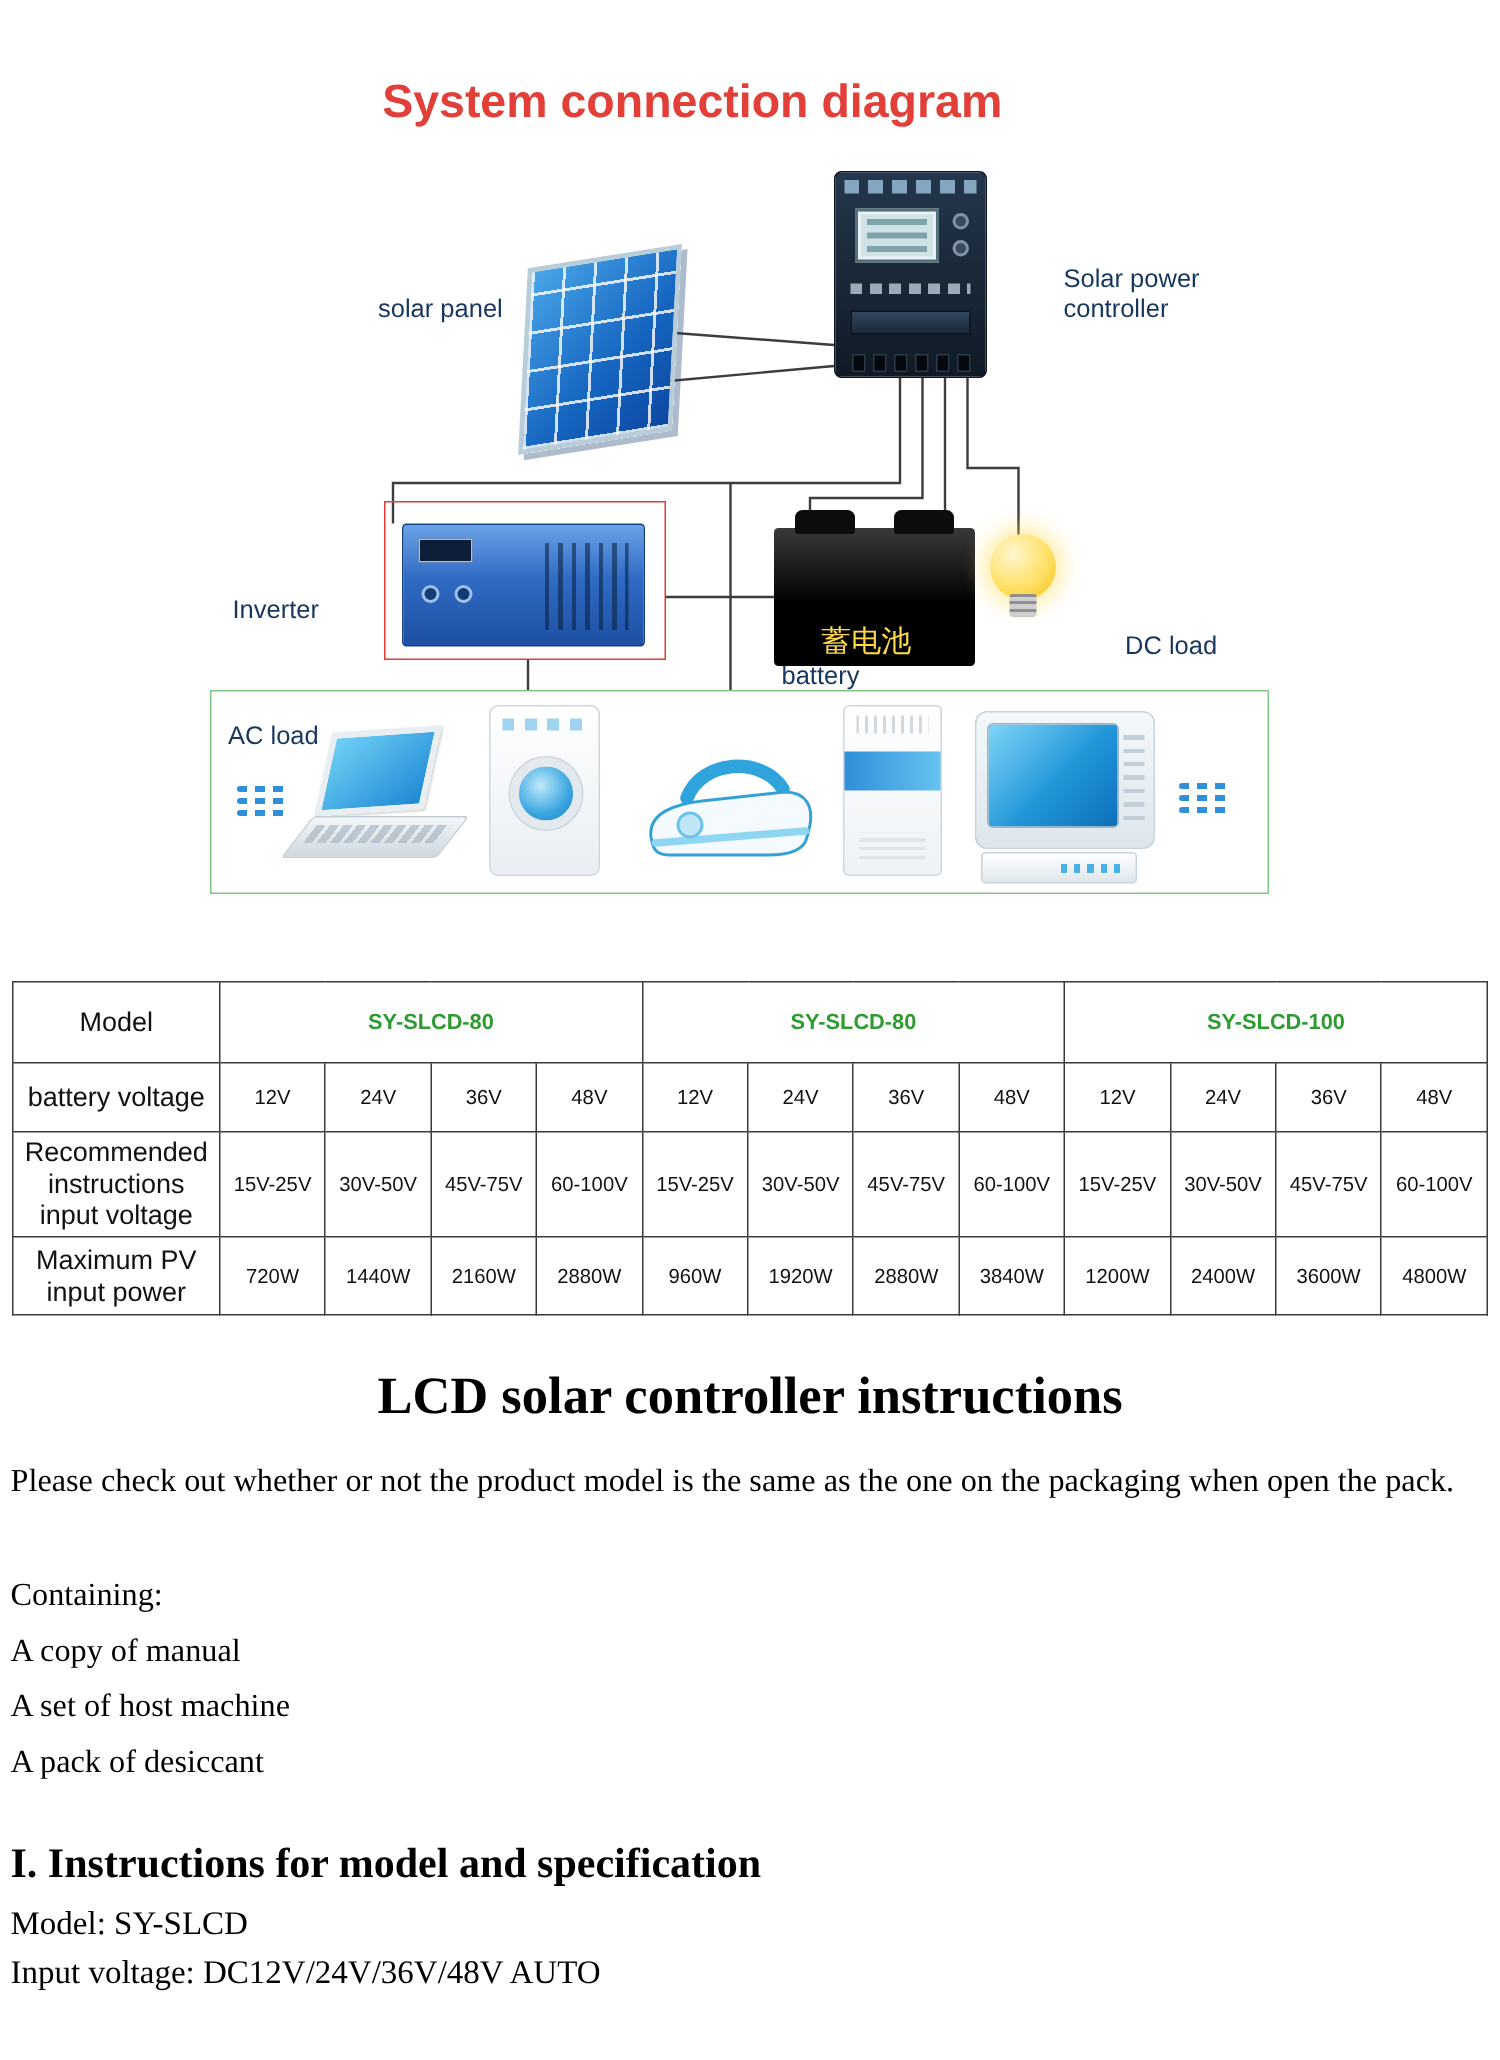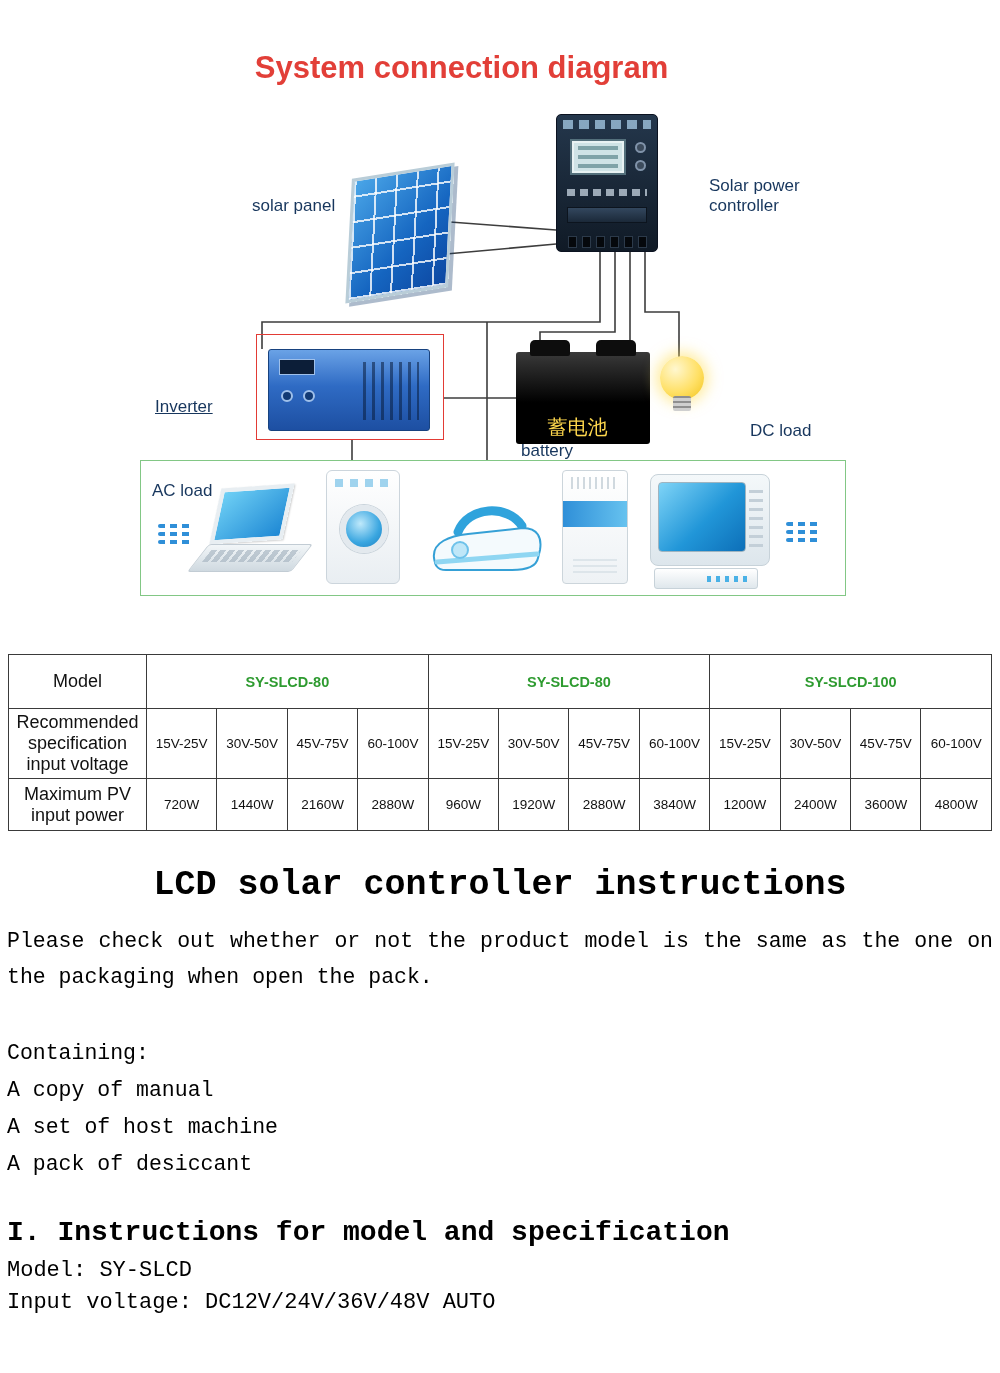--- a/index.html
+++ b/index.html
@@ -153,21 +153,21 @@
     font-family:"Liberation Sans", sans-serif; font-size:13.5px; color:#111; }
   table.spec td { border:1px solid #3a3a3a; text-align:center; vertical-align:middle; padding:3px 2px; }
   table.spec .row-head { height:54px; }
   table.spec .model-name { color:#2e9b30; font-weight:bold; font-size:14.5px; }
   table.spec .lbl { font-size:18px; }
   table.spec .r1 td { height:46px; }
   table.spec .r2 td { height:60px; }
   table.spec .r3 td { height:52px; }
 
   
-  .content { font-family:Liberation Mono, monospace; color:#000; padding:0 7px; }
+  .content { font-family:Liberation Serif, serif; color:#000; padding:0 7px; }
   .lcd-heading { margin:34px 0 0; text-align:center; font-size:35px; font-weight:700; }
   .intro { margin:18px 0 0; font-size:21.5px; line-height:1.68; text-align:justify; }
   .containing { margin-top:40px; font-size:21.5px; line-height:1.72; }
   .containing div { margin:0; }
   .section-heading { margin:34px 0 0; font-size:28px; font-weight:700; }
   .model-line { margin-top:10px; font-size:22px; }
   .voltage-line { margin-top:7px; font-size:22px; }
 </style>
 </head>
 <body>
@@ -213,21 +213,21 @@
   </div>
   <div class="dlabel" style="left:688px; top:176px; width:110px;margin-left:21px;">Solar power controller</div>
 
   <div class="inverter-redbox"></div>
   <div class="inverter">
     <div class="inv-display"></div>
     <div class="inv-knob k1"></div>
     <div class="inv-knob k2"></div>
     <div class="inv-vents"></div>
   </div>
-  <div class="dlabel" style="left:155px; top:397px;text-decoration:underline;">Inverter</div>
+  <div class="dlabel" style="left:155px; top:397px;">Inverter</div>
 
   <div class="battery">
     <div class="battery-cn">蓄电池</div>
   </div>
   <div class="dlabel" style="left:521px; top:441px;">battery</div>
 
   <div class="bulb">
     <div class="bulb-glass"></div>
     <div class="bulb-base"></div>
   </div>
@@ -299,22 +299,37 @@
         <col>
         <col>
     </colgroup>
     <tbody>
       <tr class="row-head">
         <td class="lbl">Model</td>
         <td class="model-name" colspan="4">SY-SLCD-80</td>
         <td class="model-name" colspan="4">SY-SLCD-80</td>
         <td class="model-name" colspan="4">SY-SLCD-100</td>
       </tr>
+      <tr class="r1">
+        <td class="lbl">battery voltage</td>
+        <td>12V</td>
+        <td>24V</td>
+        <td>36V</td>
+        <td>48V</td>
+        <td>12V</td>
+        <td>24V</td>
+        <td>36V</td>
+        <td>48V</td>
+        <td>12V</td>
+        <td>24V</td>
+        <td>36V</td>
+        <td>48V</td>
+      </tr>
       <tr class="r2">
-        <td class="lbl">Recommended specification input voltage</td>
+        <td class="lbl">Recommended instructions input voltage</td>
         <td>15V-25V</td>
         <td>30V-50V</td>
         <td>45V-75V</td>
         <td>60-100V</td>
         <td>15V-25V</td>
         <td>30V-50V</td>
         <td>45V-75V</td>
         <td>60-100V</td>
         <td>15V-25V</td>
         <td>30V-50V</td>

